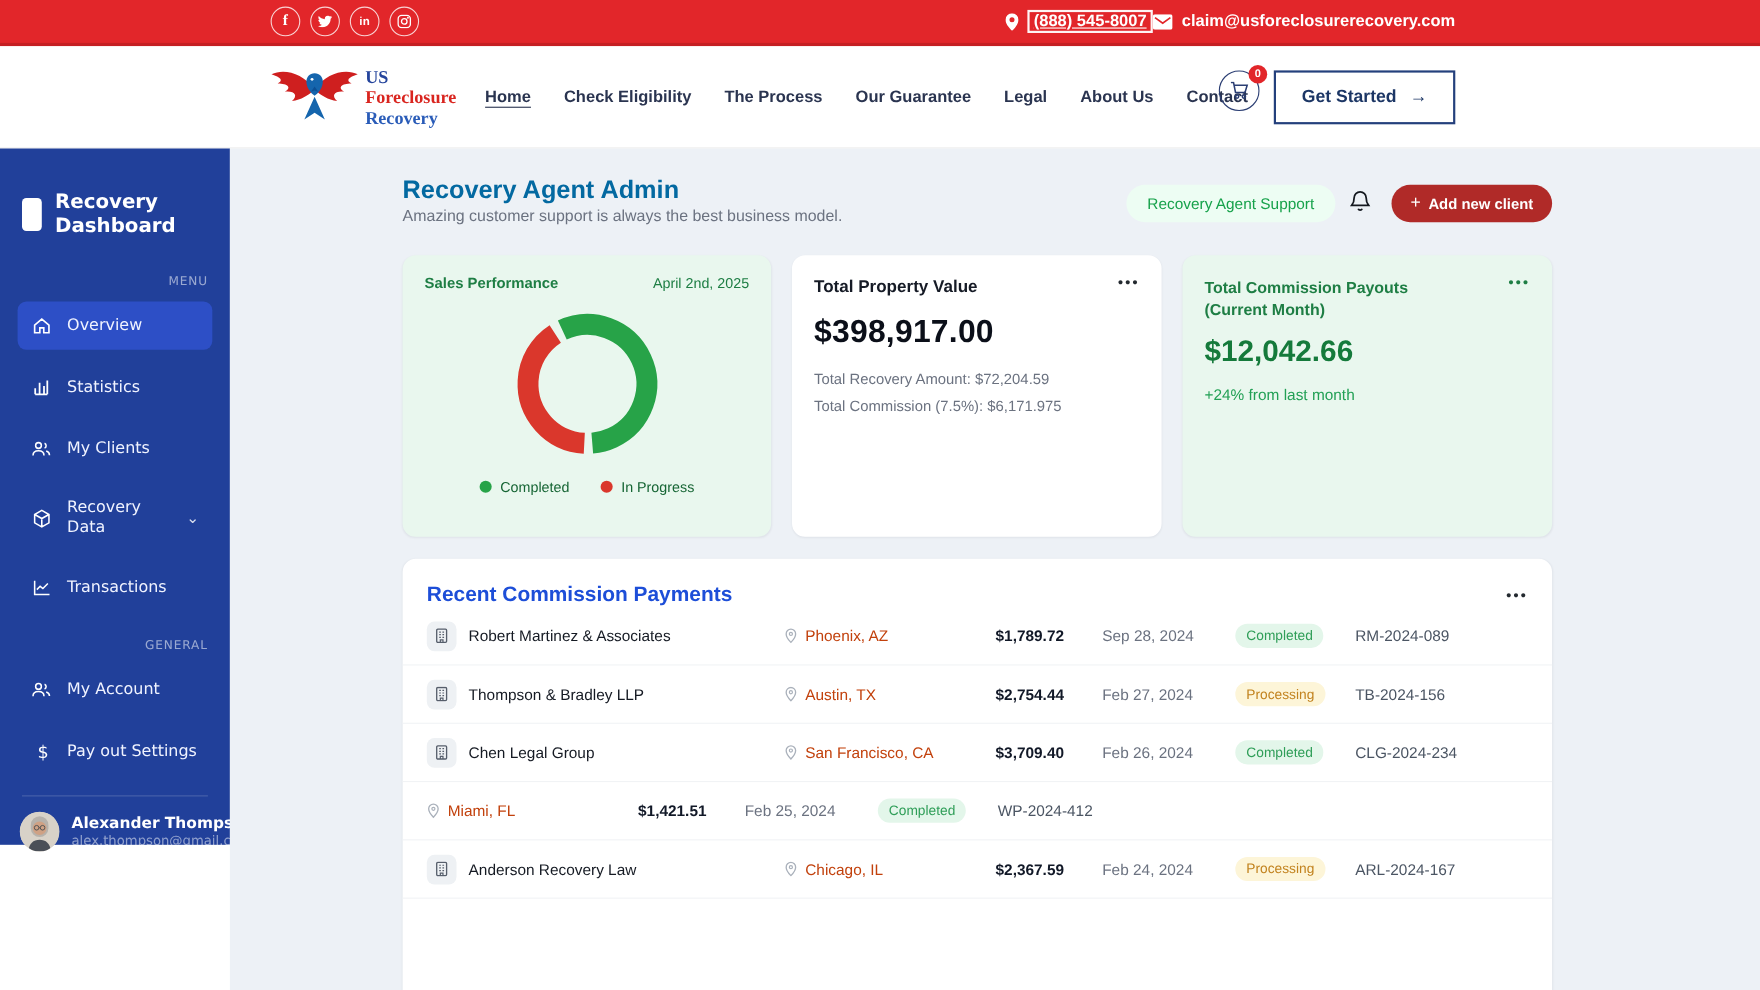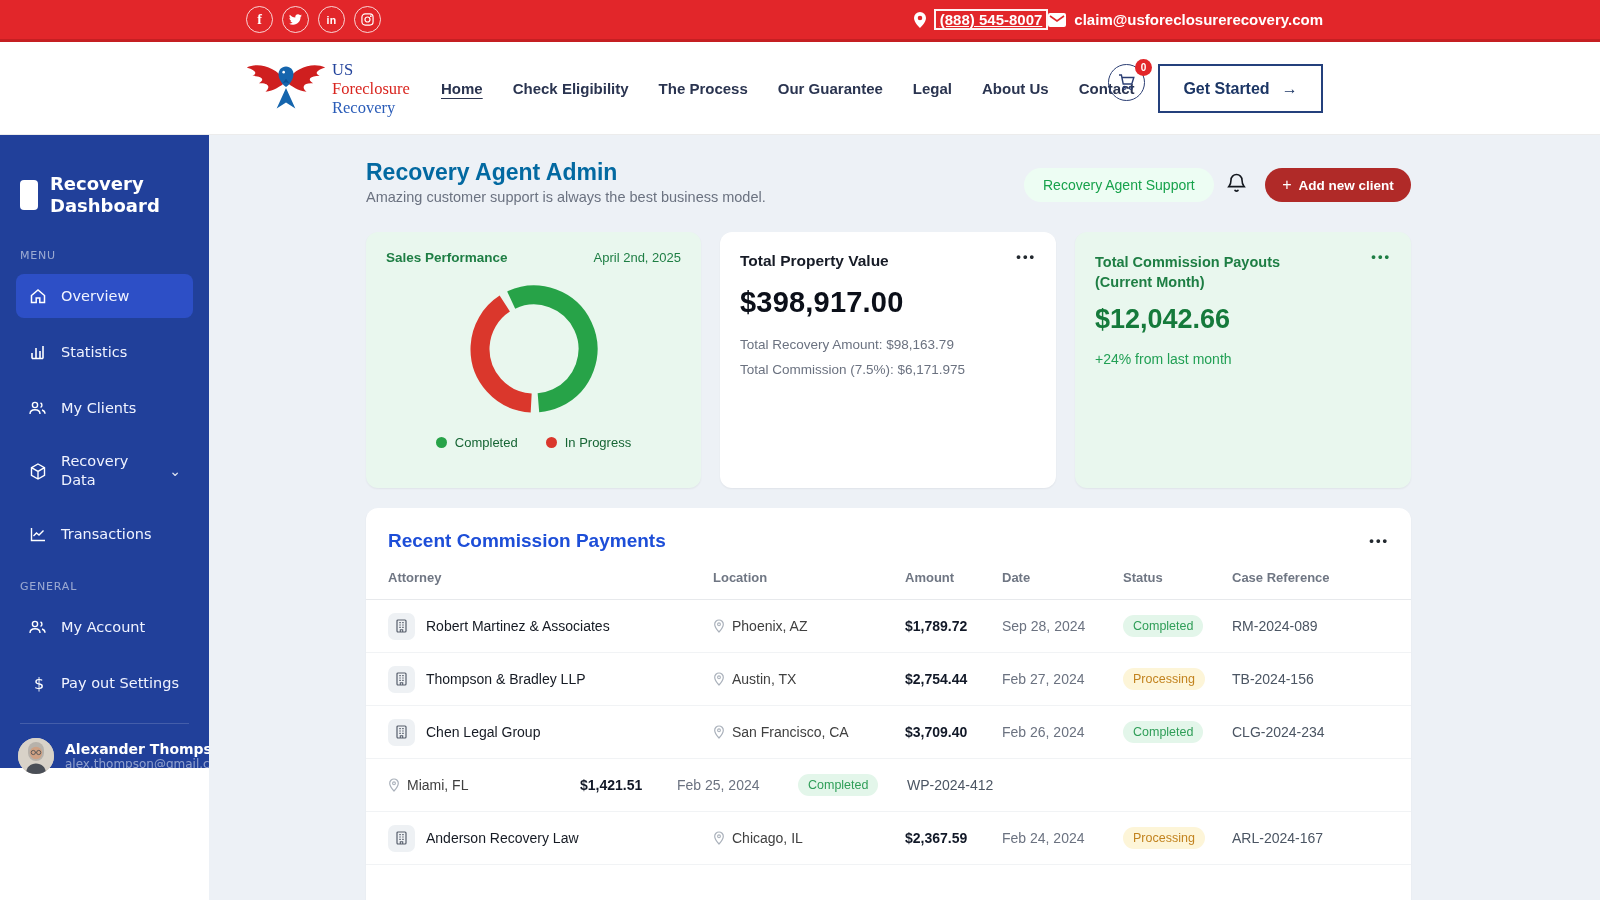--- a/index.html
+++ b/index.html
@@ -17,42 +17,42 @@
   .top-right { margin-left:auto; margin-right:277px; display:flex; align-items:center; color:#fff; }
   .top-link { color:#fff; font-size:15px; font-weight:700; }
   .phone-link { text-decoration:underline; border:2px solid rgba(255,255,255,.95); padding:0 4px; cursor:pointer; }
   .email-link { cursor:pointer; }
   .tr-item { display:flex; align-items:center; gap:8px; }
 
   
   .header { position:absolute; left:0; top:42px; width:1600px; height:93px; background:#fff;
             border-bottom:1px solid #ececec; }
   .logo { position:absolute; left:244px; top:50%; transform:translateY(-50%); display:flex; align-items:center; gap:4px; }
-  .logo-text { font-family:"Liberation Serif", serif; font-weight:400; font-size:16.5px; line-height:19px; }
+  .logo-text { font-family:"Liberation Serif", serif; font-weight:700; font-size:16.5px; line-height:19px; }
   .lt1 { color:#24449c; } .lt2 { color:#d9251f; } .lt3 { color:#2a5cb8; }
   .nav { position:absolute; left:441px; top:0; height:100%; display:flex; align-items:center; gap:30px; }
   .nav a { text-decoration:none; color:#2a3450; font-size:15px; font-weight:600; cursor:pointer; }
   .nav a.active { text-decoration:underline; text-underline-offset:4px; }
   .cart { position:absolute; left:1108px; top:22px; width:40px; height:40px; cursor:pointer; }
   .cart-circle { width:37px; height:37px; border:1.6px solid #2b3e73; border-radius:50%;
                  display:flex; align-items:center; justify-content:center; }
   .cart-badge { position:absolute; right:-4px; top:-5px; width:17px; height:17px; border-radius:50%;
                 background:#e2262a; color:#fff; font-size:10px; font-weight:700;
                 display:flex; align-items:center; justify-content:center; }
   .cta { position:absolute; left:1158px; top:22px; width:165px; height:49px; background:#fff;
          border:2px solid #24407c; display:flex; align-items:center; justify-content:center; gap:12px;
          font-size:16px; font-weight:700; color:#1c3665; cursor:pointer; }
 
   
   .sidebar { position:absolute; left:0; top:135px; width:209px; height:633px; background:#21409a;
              font-family:"DejaVu Sans", sans-serif; color:#fff; padding-top:30px; }
   .brand { display:flex; align-items:center; gap:12px; padding:0 20px; height:60px; }
   .brand-box { width:18px; height:30px; background:#fff; border-radius:4px; flex:0 0 auto; }
   .brand-name { font-size:18px; font-weight:700; line-height:22px; }
-  .side-label { margin:24px 20px 8px; font-size:11px; letter-spacing:.8px; color:rgba(255,255,255,.55); }
+  .side-label { margin:24px 20px 8px; font-size:11px; letter-spacing:.8px; color:rgba(255,255,255,.55);text-align:right; }
   .side-item { margin:12px 16px; height:44px; display:flex; align-items:center; gap:14px;
                padding-left:12px; padding-right:12px; border-radius:8px; font-size:14.5px; cursor:pointer; color:#f0f3ff; }
   .side-item.active { background:#2d4fc6; }
   .side-item.tall { height:58px; }
   .side-item .lbl2 { width:86px; line-height:19px; }
   .side-icon { width:19px; height:19px; flex:0 0 auto; display:flex; align-items:center; justify-content:center; }
   .msg-badge { margin-left:auto; background:#3c59d4; border-radius:10px; font-size:11px; font-weight:600;
                padding:3px 9px; }
   .chev { margin-left:auto; color:rgba(255,255,255,.85); font-size:14px; }
   .side-divider { border-top:1px solid rgba(255,255,255,.16); margin:18px 20px 14px; }
@@ -110,21 +110,21 @@
   .row { display:flex; align-items:center; height:53px; padding-left:22px; border-bottom:1px solid #f1f3f5; cursor:pointer; }
   .c-att { width:325px; display:flex; align-items:center; gap:11px; }
   .c-loc { width:192px; display:flex; align-items:center; gap:7px; }
   .c-amt { width:97px; }
   .c-date{ width:121px; }
   .c-status{ width:109px; }
   .c-ref { flex:1; }
   .att-ico { width:27px; height:27px; background:#eef1f4; border-radius:7px; display:flex;
              align-items:center; justify-content:center; flex:0 0 auto; }
   .att-name { font-size:14px; font-weight:500; color:#151a23; }
-  .loc-txt { font-size:14px; color:#404040; }
+  .loc-txt { font-size:14px; color:#c2410c; }
   .amt-txt { font-size:14px; font-weight:600; color:#111827; }
   .date-txt{ font-size:14px; color:#6b7280; }
   .ref-txt { font-size:14px; color:#4b5563; }
   .badge { display:inline-block; padding:4px 10px; border-radius:13px; font-size:12.5px; font-weight:500; }
   .badge.completed { background:#e3f6ea; color:#2f9e58; }
   .badge.processing{ background:#fdf5d8; color:#c2831f; }
 </style>
 </head>
 <body>
 
@@ -340,46 +340,38 @@
           </div>
       </div>
     </div>
 
     <div class="card white card2">
       <div class="card-head">
         <span class="w-title">Total Property Value</span>
         <span class="more">•••</span>
       </div>
       <div class="big-num">$398,917.00</div>
-      <div class="gray-line first">Total Recovery Amount: $98,163.79</div>
+      <div class="gray-line first">Total Recovery Amount: $72,204.59</div>
       <div class="gray-line">Total Commission (7.5%): $6,171.975</div>
     </div>
 
     <div class="card green card3">
       <div class="card-head">
         <span class="c3-title">Total Commission Payouts (Current Month)</span>
         <span class="more green">•••</span>
       </div>
       <div class="c3-num">$12,042.66</div>
       <div class="c3-delta">+24% from last month</div>
     </div>
   </div>
 
   <div class="table-card">
     <div class="table-head">
       <div class="table-title">Recent Commission Payments</div>
       <span class="more">•••</span>
-    </div>
-    <div class="thead">
-      <div class="th c-att">Attorney</div>
-      <div class="th c-loc">Location</div>
-      <div class="th c-amt">Amount</div>
-      <div class="th c-date">Date</div>
-      <div class="th c-status">Status</div>
-      <div class="th c-ref">Case Reference</div>
     </div>
 
     <div class="row">
       <div class="c-att">
         <span class="att-ico">
             <svg width="13" height="14" viewBox="0 0 13 14">
               <rect x="2" y="1" width="9" height="12" rx="1" fill="none" stroke="#565e6b" stroke-width="1.2"></rect>
               <path d="M4.3 3.6h1.5M7.2 3.6h1.5M4.3 6h1.5M7.2 6h1.5M4.3 8.4h1.5M7.2 8.4h1.5M5.3 13v-2.3h2.4V13" stroke="#565e6b" stroke-width="1.1" fill="none"></path>
             </svg>
           </span>

